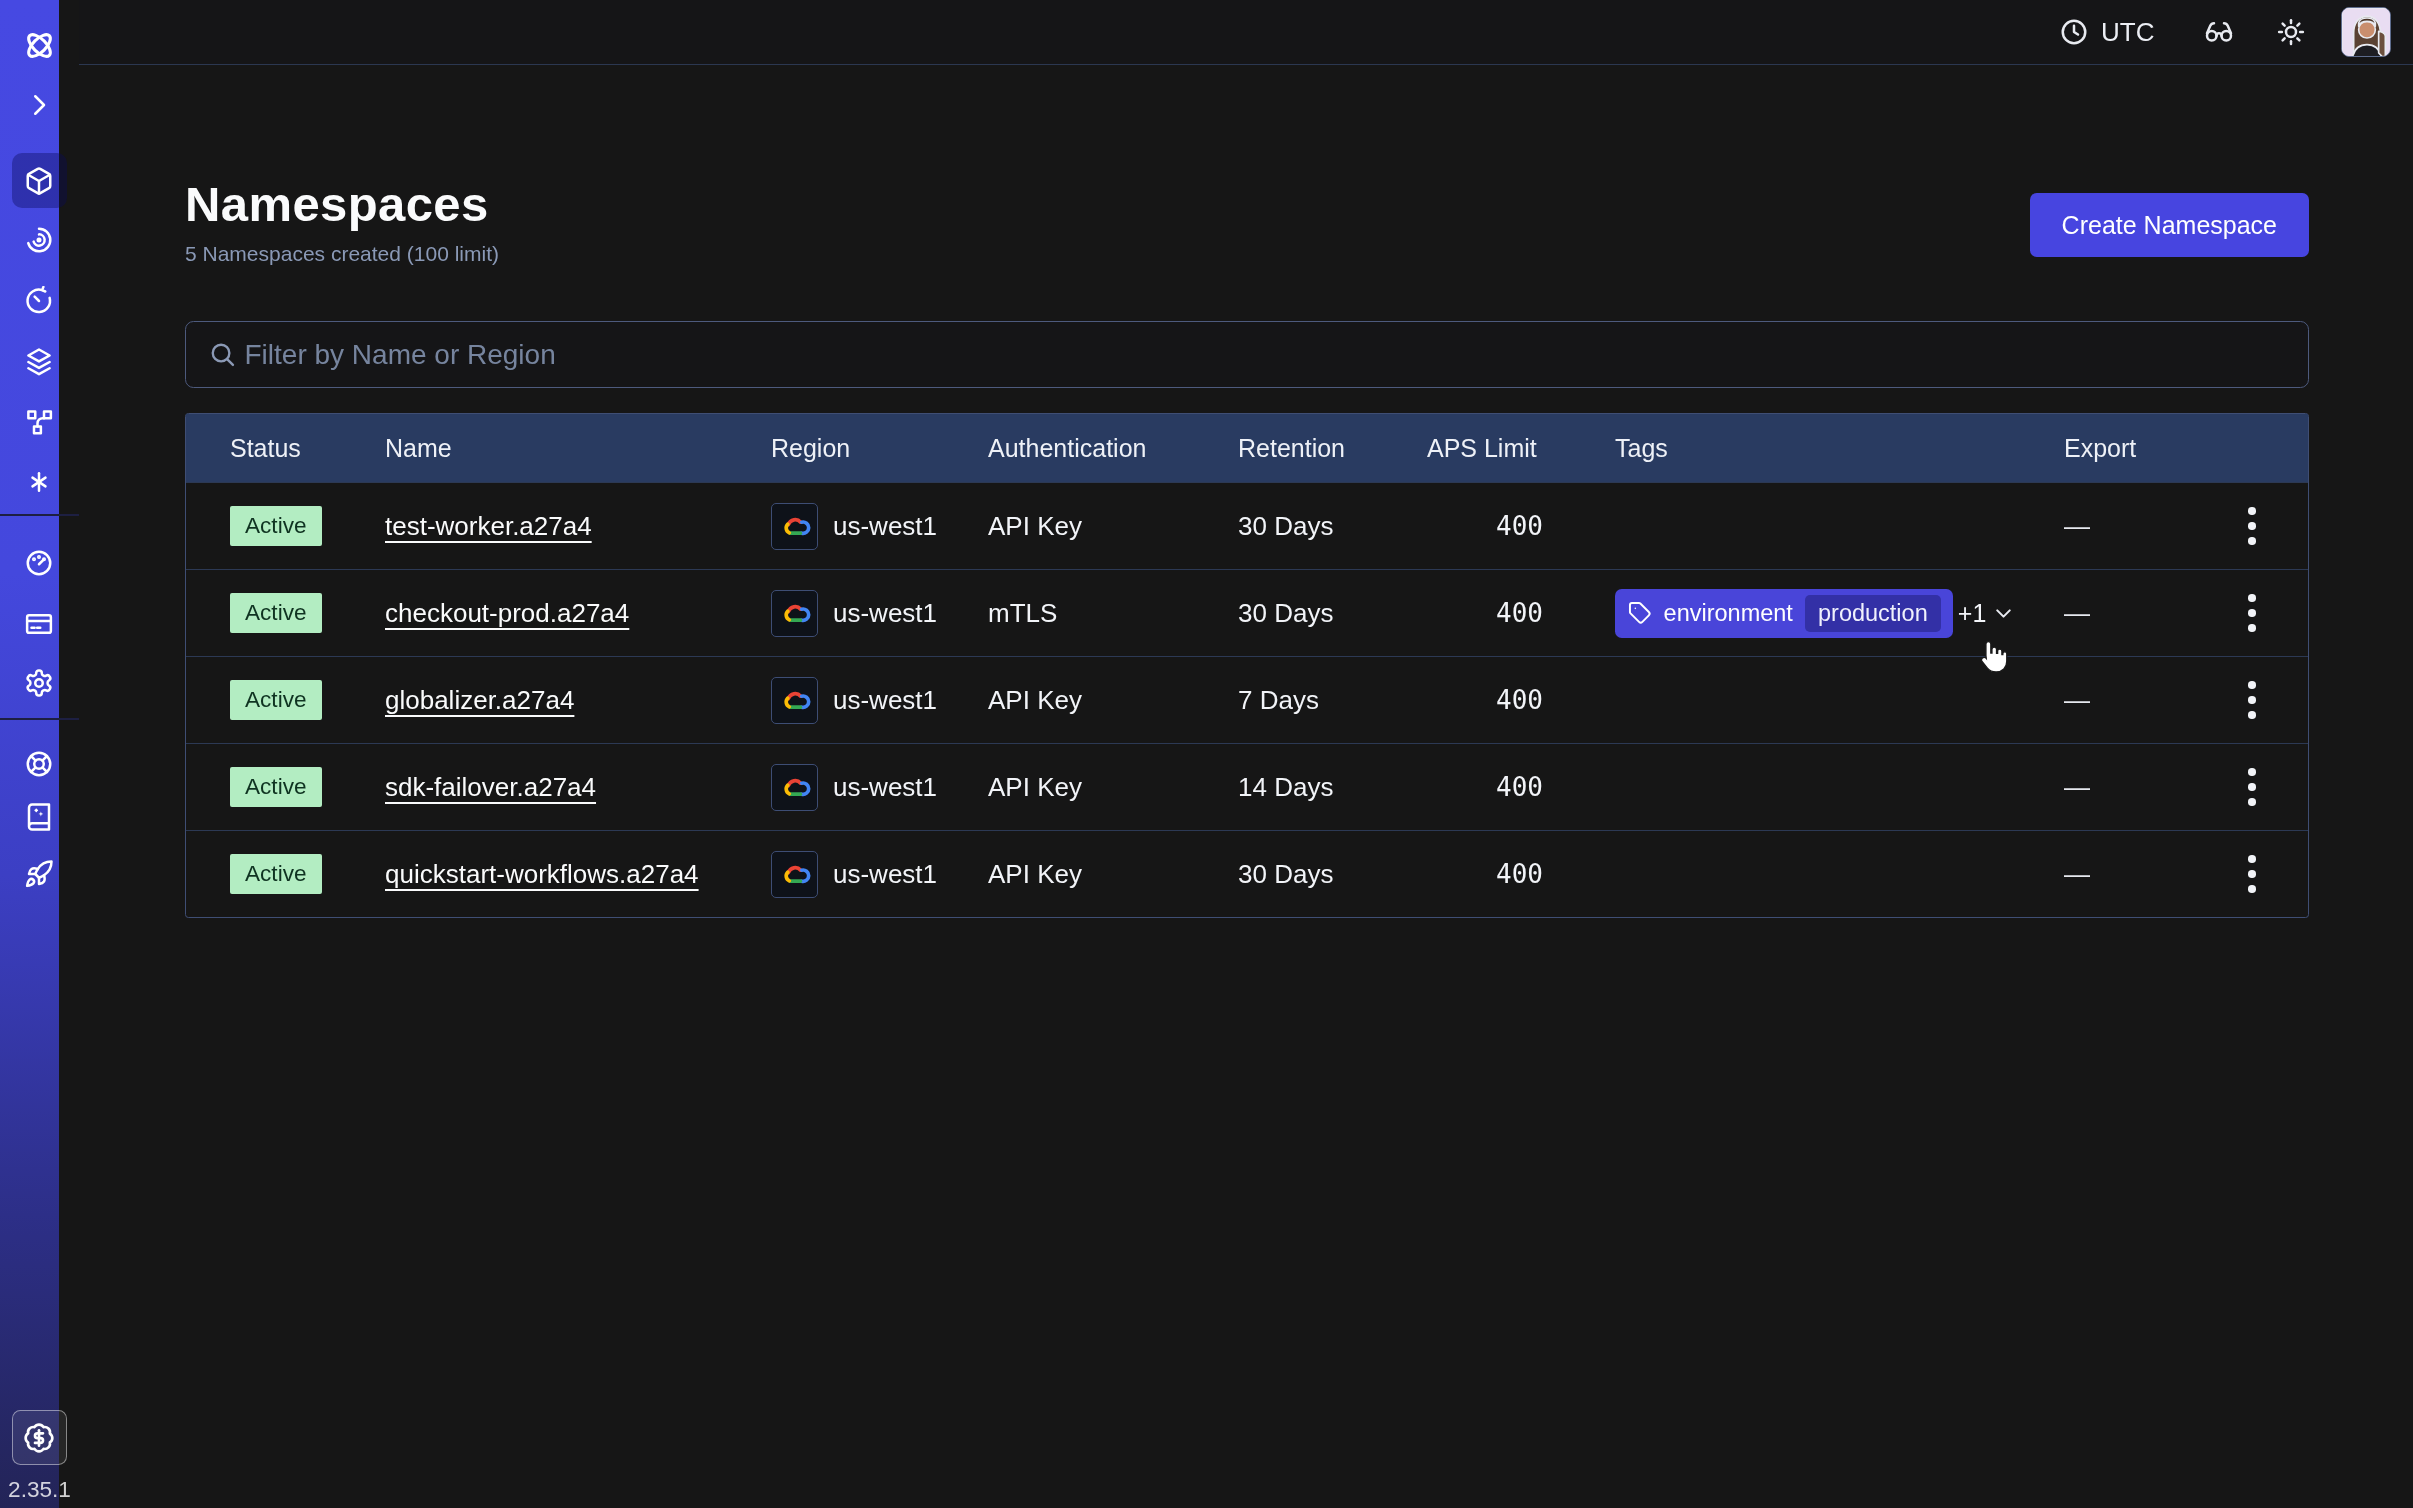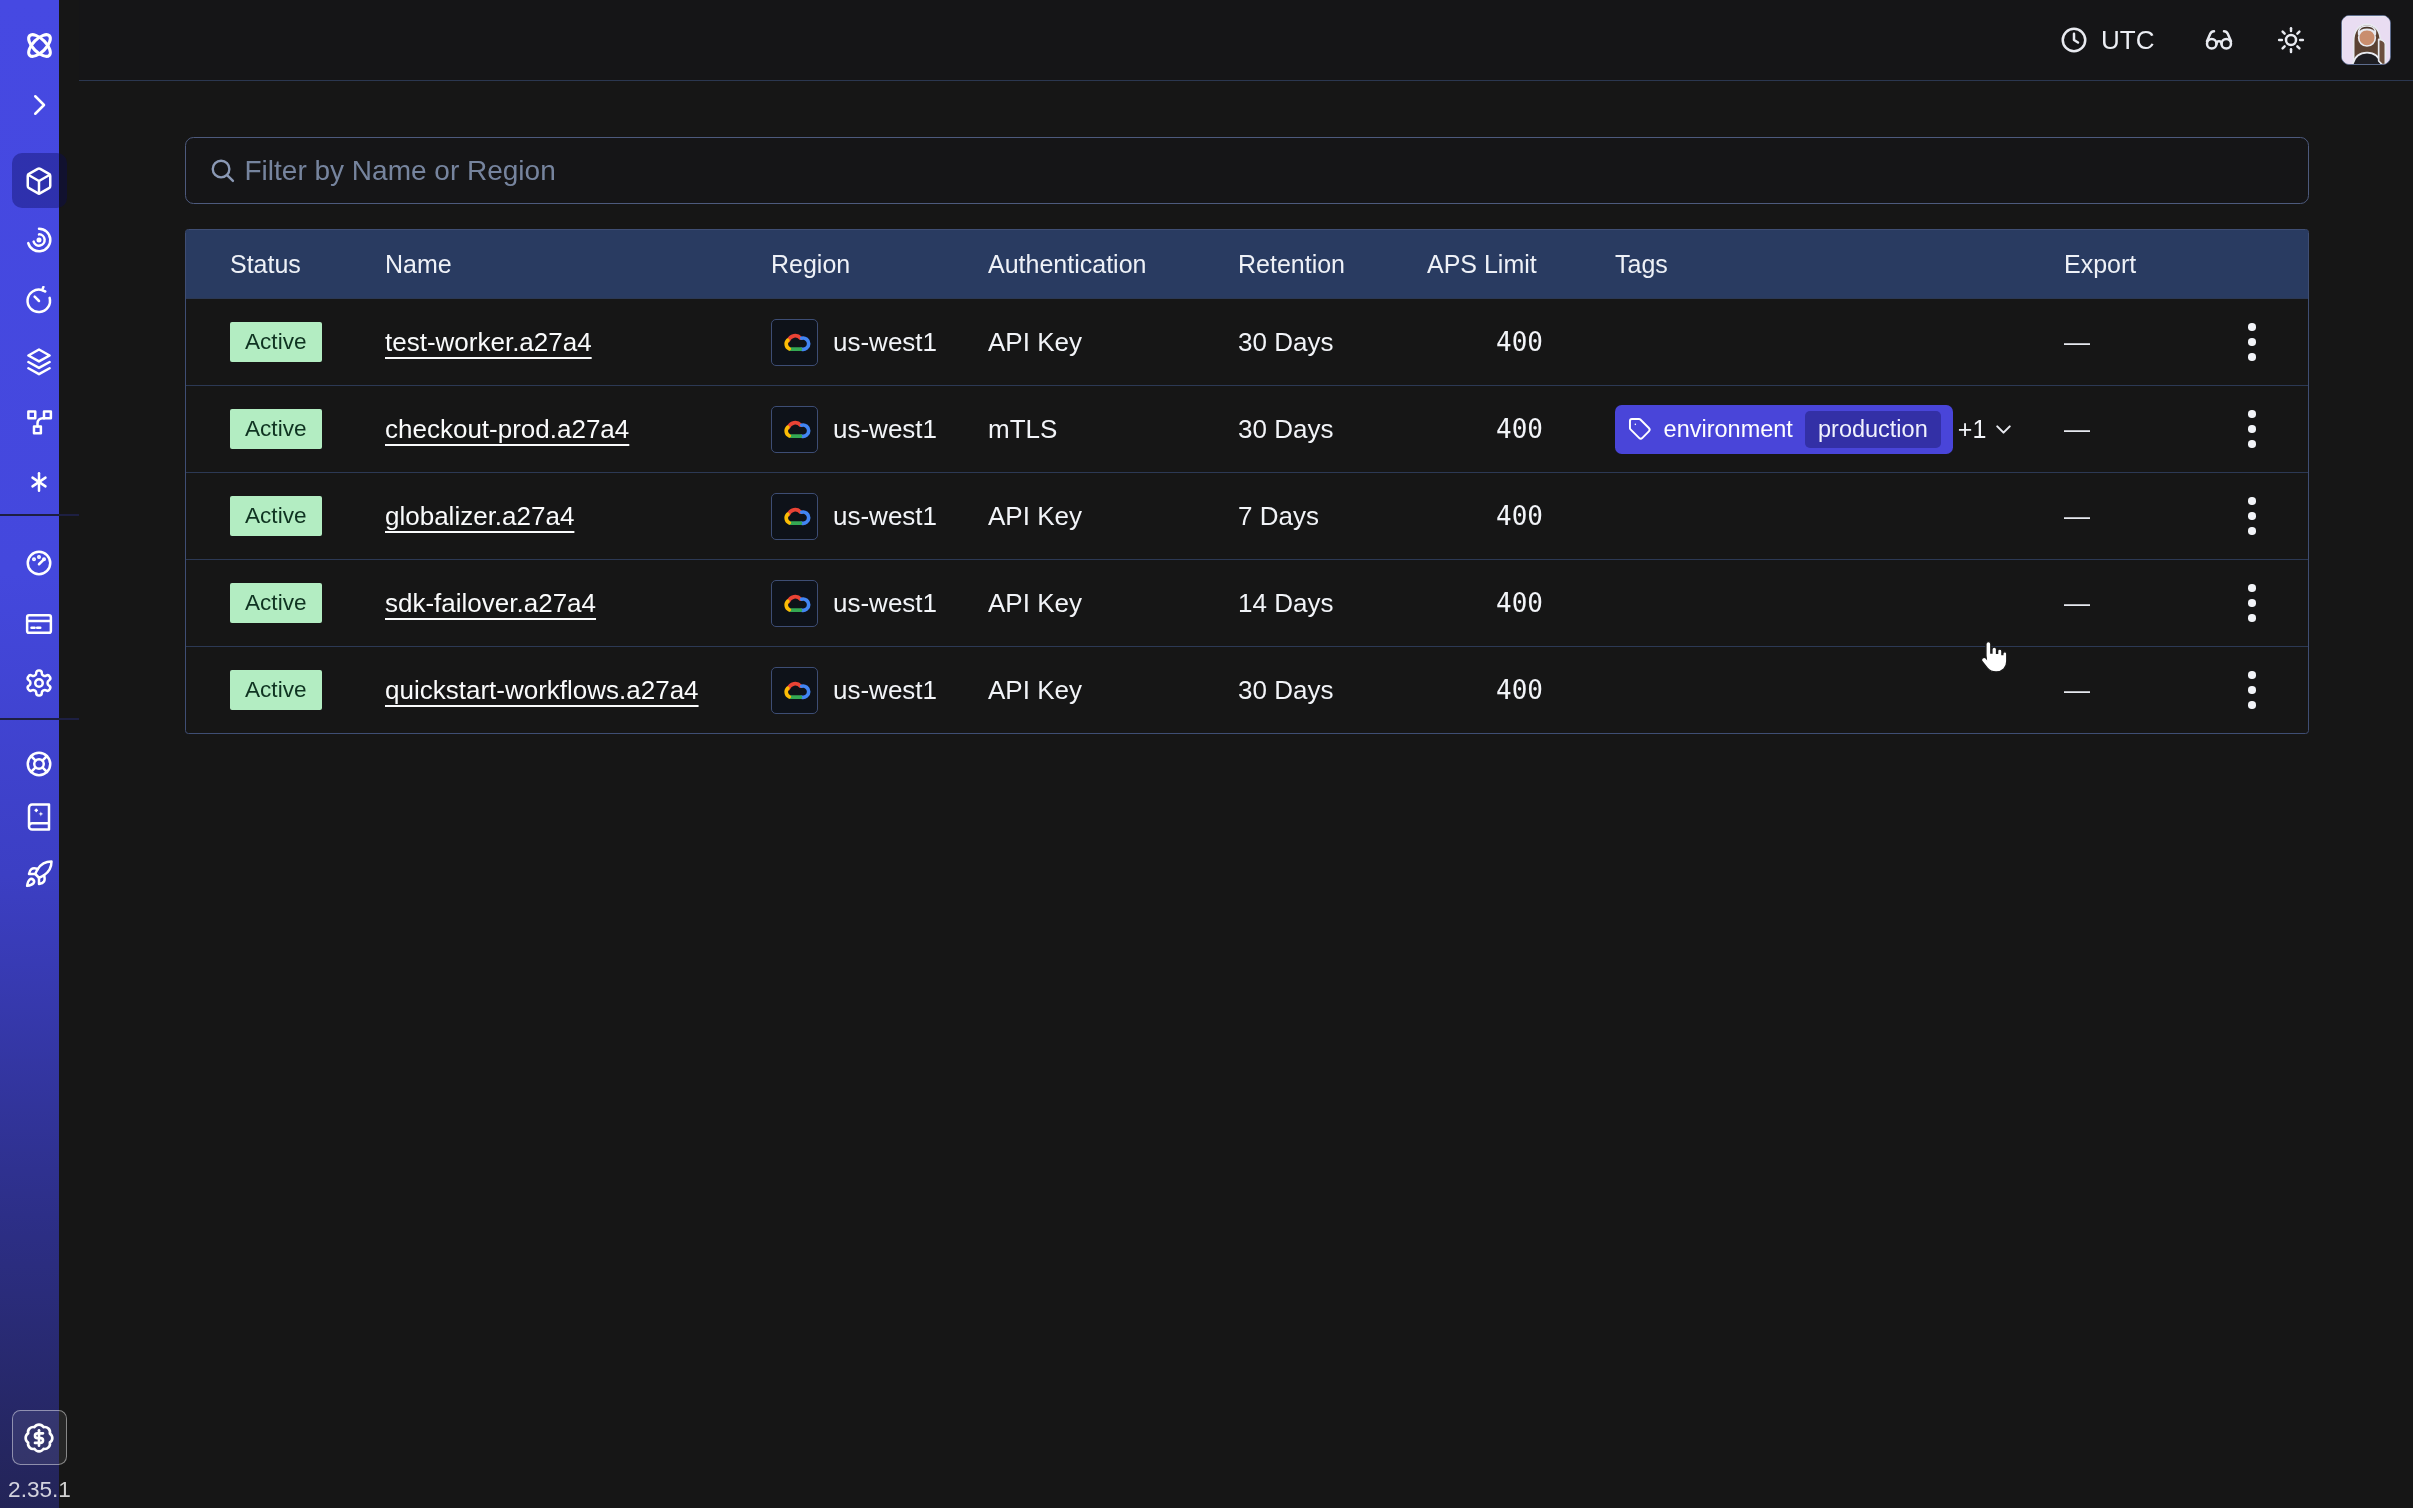--- a/index.html
+++ b/index.html
@@ -14,21 +14,21 @@
   .side-item svg { width:30px; height:30px; stroke:#fff; stroke-width:2; fill:none; stroke-linecap:round; stroke-linejoin:round; }
   .side-item.active { background:rgba(10,10,90,0.38); }
   .side-logo svg { width:37px; height:37px; }
   .side-divider { position:absolute; left:0; width:79px; height:1.7px; background:#1d1f42; }
   .version-tile { position:absolute; left:11.7px; top:1410px; width:55px; height:55px; border:1.7px solid rgba(255,255,255,0.45);
     background:rgba(255,255,255,0.07); border-radius:8.4px; display:flex; align-items:center; justify-content:center; cursor:pointer; }
   .version-tile svg { width:32px; height:32px; stroke:#fff; stroke-width:2; fill:none; stroke-linecap:round; stroke-linejoin:round; }
   .version-text { position:absolute; left:0; top:1477px; width:79px; text-align:center; font-size:22.6px; color:rgba(255,255,255,0.8); }
 
   
-  .topbar { position:absolute; left:79px; top:0; width:2335px; height:81px; background:#151517;
+  .topbar { position:absolute; left:79px; top:0; width:2335px; height:65px; background:#151517;
     border-bottom:1.7px solid #2b3750; display:flex; align-items:center; justify-content:flex-end; padding-right:23.5px; }
   .topbar svg { stroke:#e8eaf0; stroke-width:2; fill:none; stroke-linecap:round; stroke-linejoin:round; }
   .tz-group { display:flex; align-items:center; gap:11.7px; cursor:pointer; }
   .tz-label { font-size:26px; color:#eceef4; }
   .tb-icon { width:30px; height:30px; cursor:pointer; }
   .avatar { width:50px; height:50px; border-radius:8.4px; border:1.7px solid #5d6c8d; overflow:hidden; cursor:pointer; background:#e9ddf2; }
 
   
   .main { position:absolute; left:185px; top:82px; width:2124px; }
   .page-head { margin-top:94px; display:flex; align-items:flex-start; justify-content:space-between; }
@@ -240,20 +240,27 @@
         <circle cx="30" cy="26" r="10" fill="#c98e6e"></circle>
         <path d="M20 22c1-8 19-8 20 0v-4c-2-8-18-8-20 0z" fill="#4a3428"></path>
         <path d="M12 62c2-14 10-18 18-18s16 4 18 18z" fill="#1d1d22"></path>
         <path d="M44 28v26l8 8V34c0-3-4-6-8-6z" fill="#6b4f3d"></path>
       </svg>
     </div>
   </header>
 
   <main class="main">
 
+    <div class="page-head">
+      <div>
+        <h1 class="page-title">Namespaces</h1>
+        <div class="page-subtitle">5 Namespaces created (100 limit)</div>
+      </div>
+      <button class="btn-primary">Create Namespace</button>
+    </div>
 
     <div class="search-wrap">
       <svg viewBox="0 0 24 24">
           <circle cx="11" cy="11" r="7"></circle>
           <path d="m16.5 16.5 4.5 4.5"></path>
         </svg>
       <input class="search-input" type="text" placeholder="Filter by Name or Region" style="">
     </div>
 
     <div class="table">

